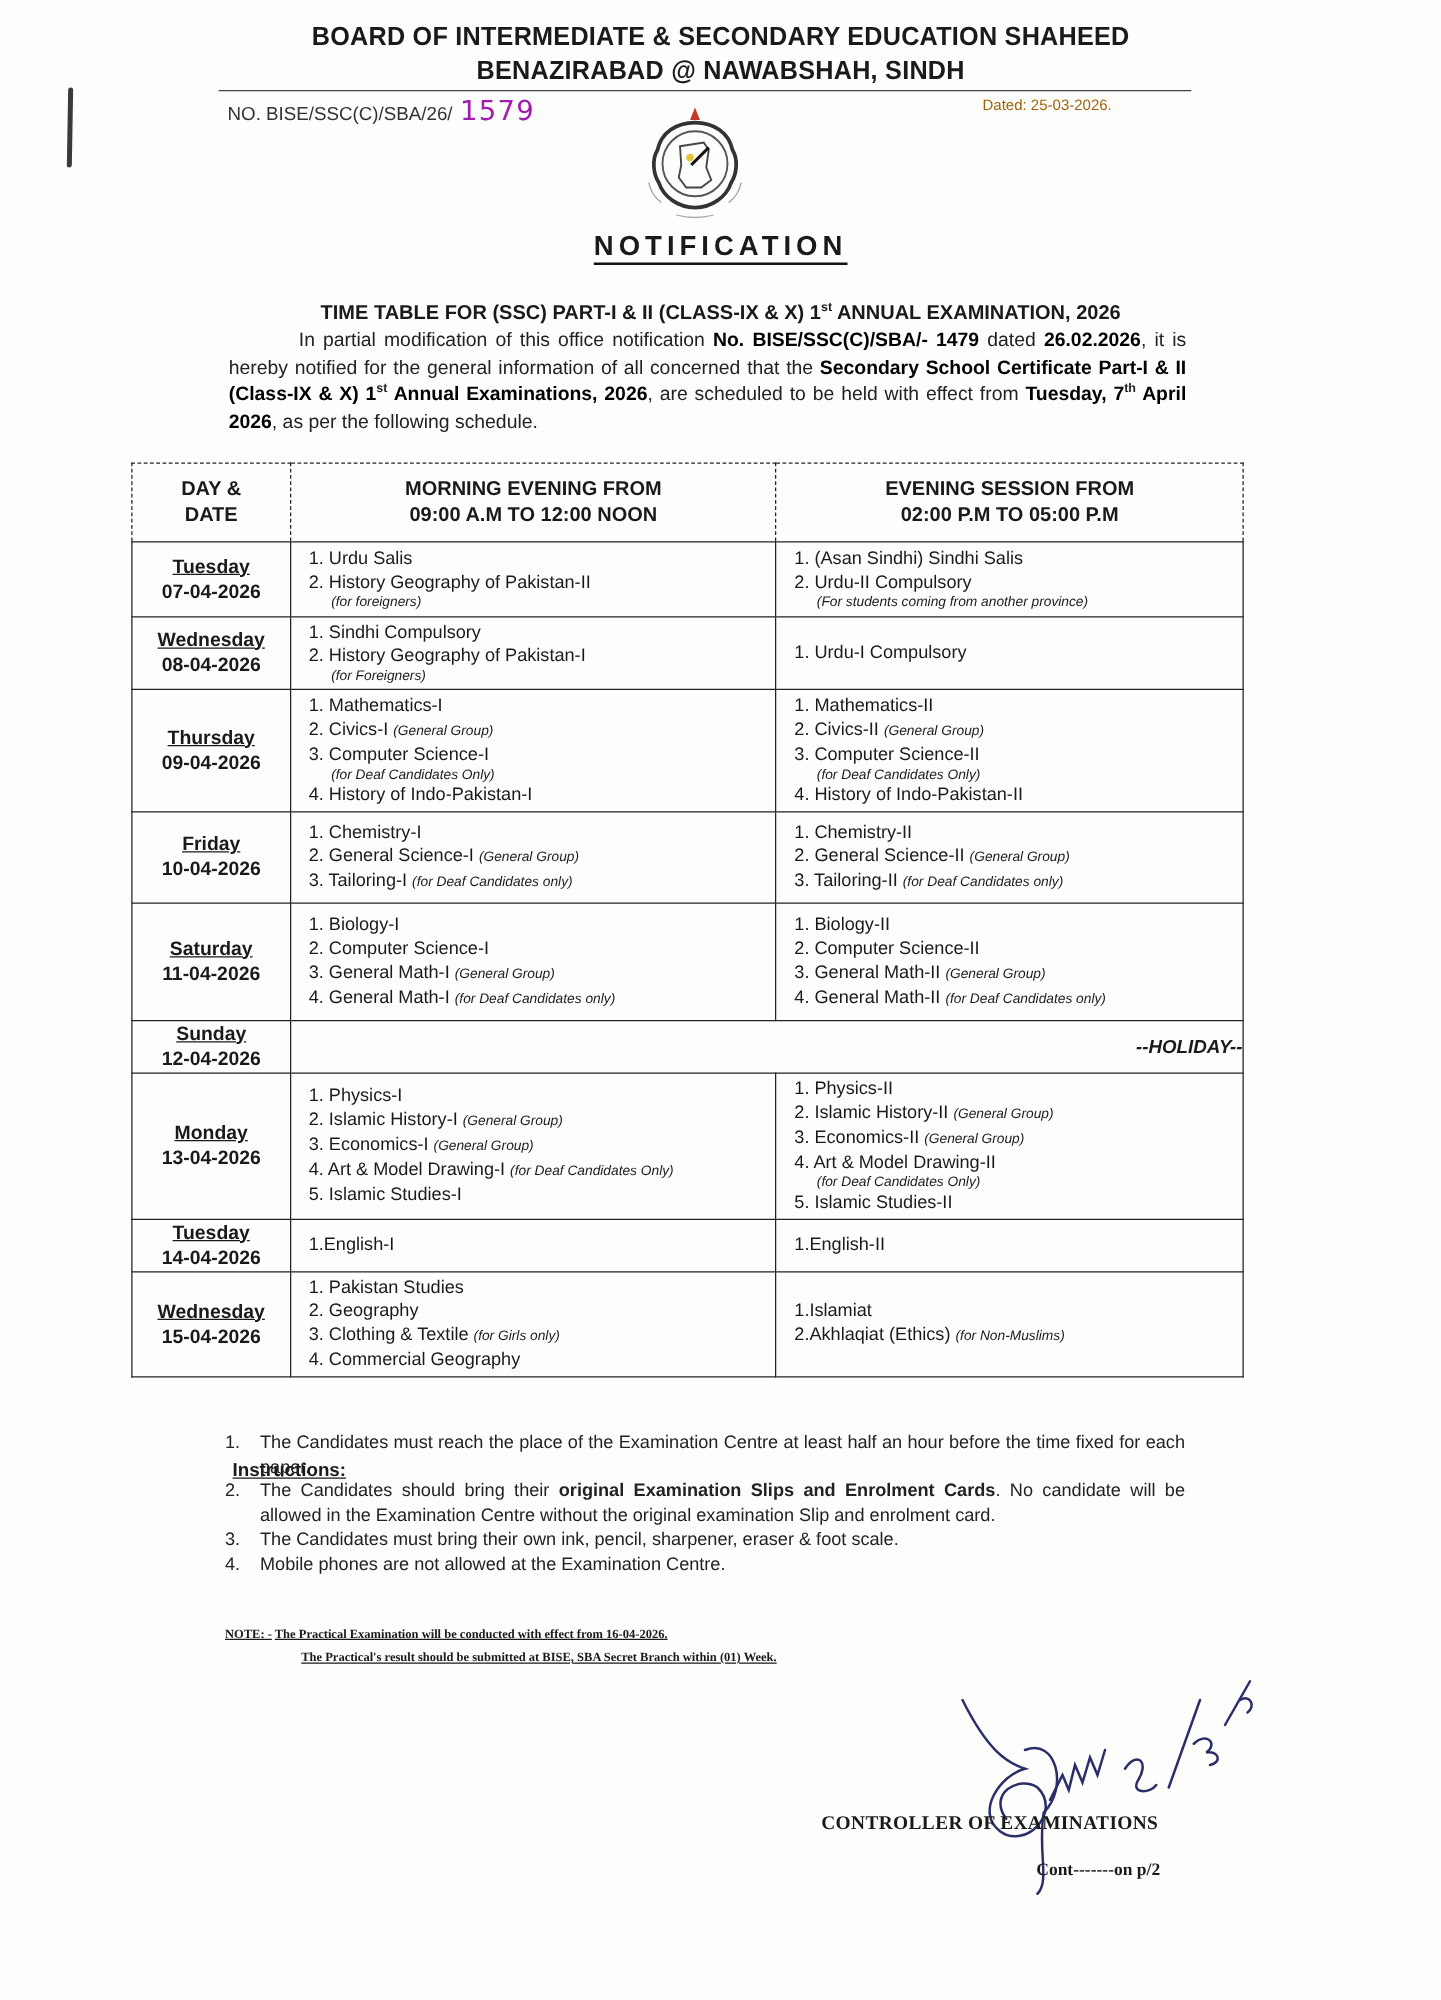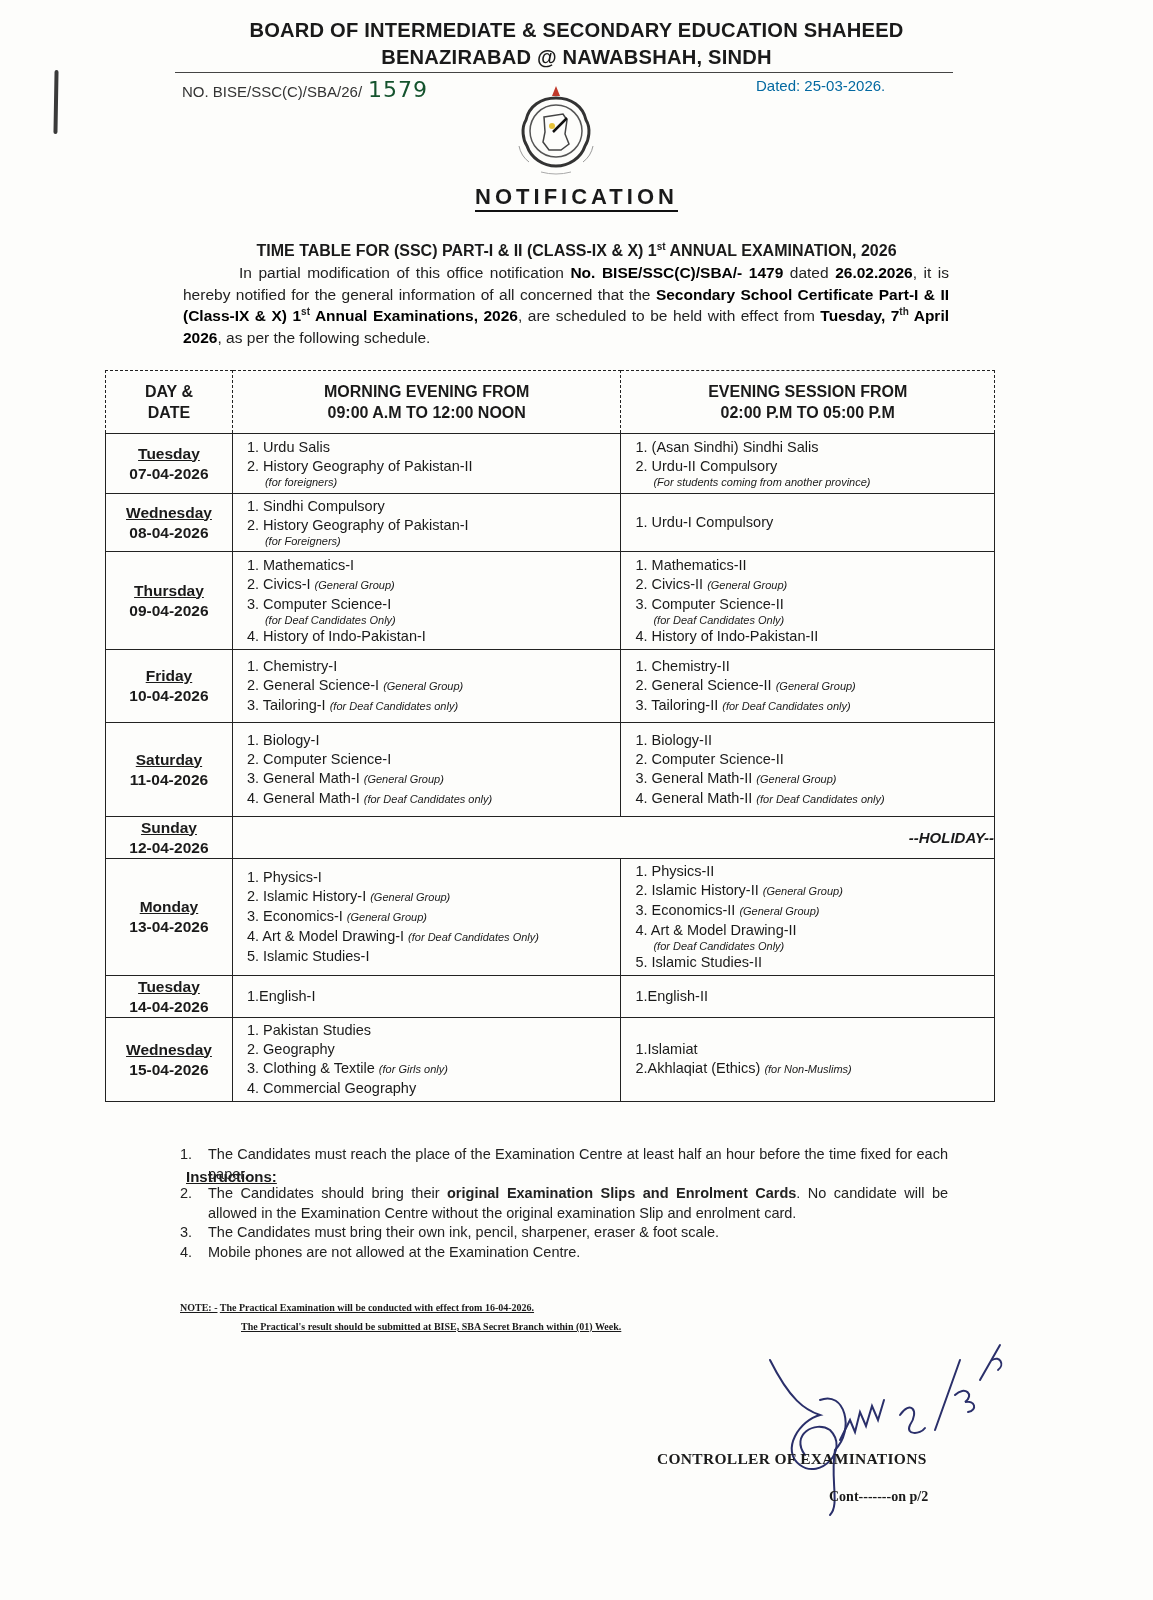--- a/index.html
+++ b/index.html
@@ -6,22 +6,22 @@
   body {
     width: 1153px; height: 1600px; position: relative; overflow: hidden;
     background: #fdfdfb; color: #1a1a1a;
     font-family: "Liberation Sans", sans-serif;
   }
   .abs { position: absolute; }
   .margin-mark { left: 54px; top: 70px; width: 4px; height: 64px; background: #3a3a3a; border-radius: 2px; transform: rotate(1deg); }
   .hdr1 { left: 0; width: 1153px; text-align: center; font-weight: bold; font-size: 21px; letter-spacing: 0.2px; transform: scaleX(0.96); }
   .hdr-rule { left: 175px; top: 72px; width: 778px; border-top: 1.5px solid #444; }
   .refno { left: 182px; top: 77px; font-size: 15px; color: #333; }
-  .refno .hand { font-family: "DejaVu Sans", sans-serif; font-size: 22px; color: #14532d; margin-left: 6px; letter-spacing: 1px; }
-  .dated { left: 756px; top: 77px; font-size: 15px; color: #0369a1; }
+  .refno .hand { font-family: "DejaVu Sans", sans-serif; font-size: 22px; color: #a21caf; margin-left: 6px; letter-spacing: 1px; }
+  .dated { left: 786px; top: 77px; font-size: 12px; color: #a16207; }
   .logo { left: 511px; top: 84px; width: 90px; height: 96px; }
   .notif-title { left: 0; width: 1153px; top: 184px; text-align: center; font-size: 22px; font-weight: bold; letter-spacing: 4px; }
   .notif-title span { border-bottom: 2px solid #111; padding-bottom: 1px; }
   .subtitle { left: 0; width: 1153px; top: 218px; text-align: center; font-size: 16px; font-weight: bold; margin-top: 24px; }
   sup { font-size: 10px; vertical-align: super; line-height: 0; }
   .para { left: 183px; top: 262px; width: 766px; font-size: 15.5px; line-height: 21.5px; text-align: justify; color: #222; }
   .para .indent { display: inline-block; width: 56px; }
   .para b { color: #000000; }
 
   table.tt { position: absolute; left: 105px; top: 370px; width: 890px; border-collapse: collapse; font-size: 14.5px; }

